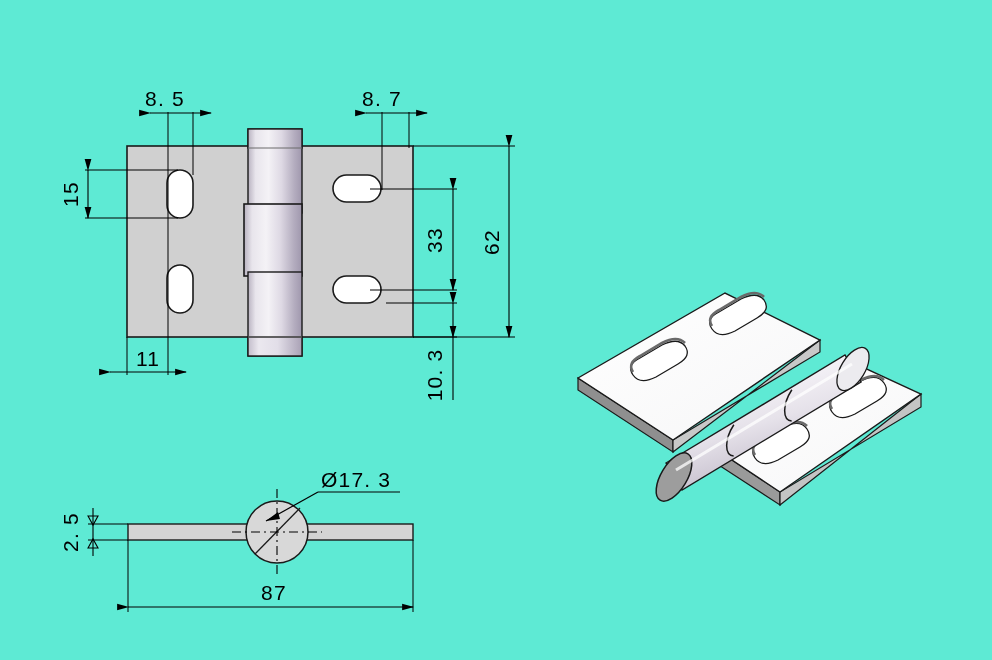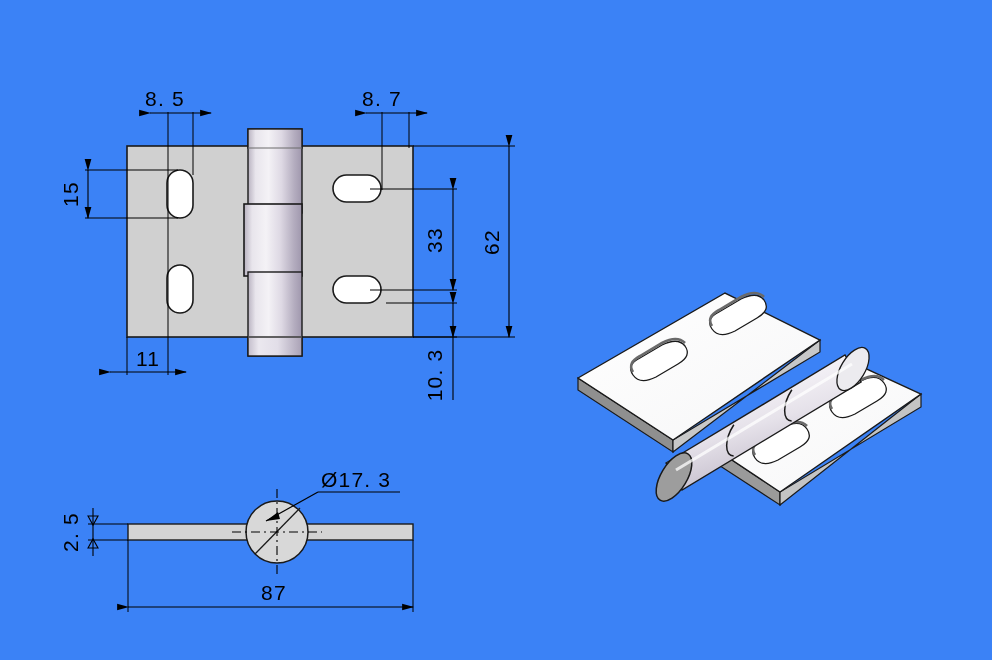--- a/index.html
+++ b/index.html
@@ -11,21 +11,21 @@
   body {
     width: 992px;
     height: 660px;
     overflow: hidden;
     font-family: "Liberation Sans", sans-serif;
   }
   #drawing-root {
     position: relative;
     width: 992px;
     height: 660px;
-    background: #3b82f6;
+    background: #5eead4;
   }
   svg#cad {
     display: block;
     width: 992px;
     height: 660px;
   }
   .dim-text {
     font-family: "Liberation Sans", sans-serif;
     font-size: 21px;
     fill: #000000;

